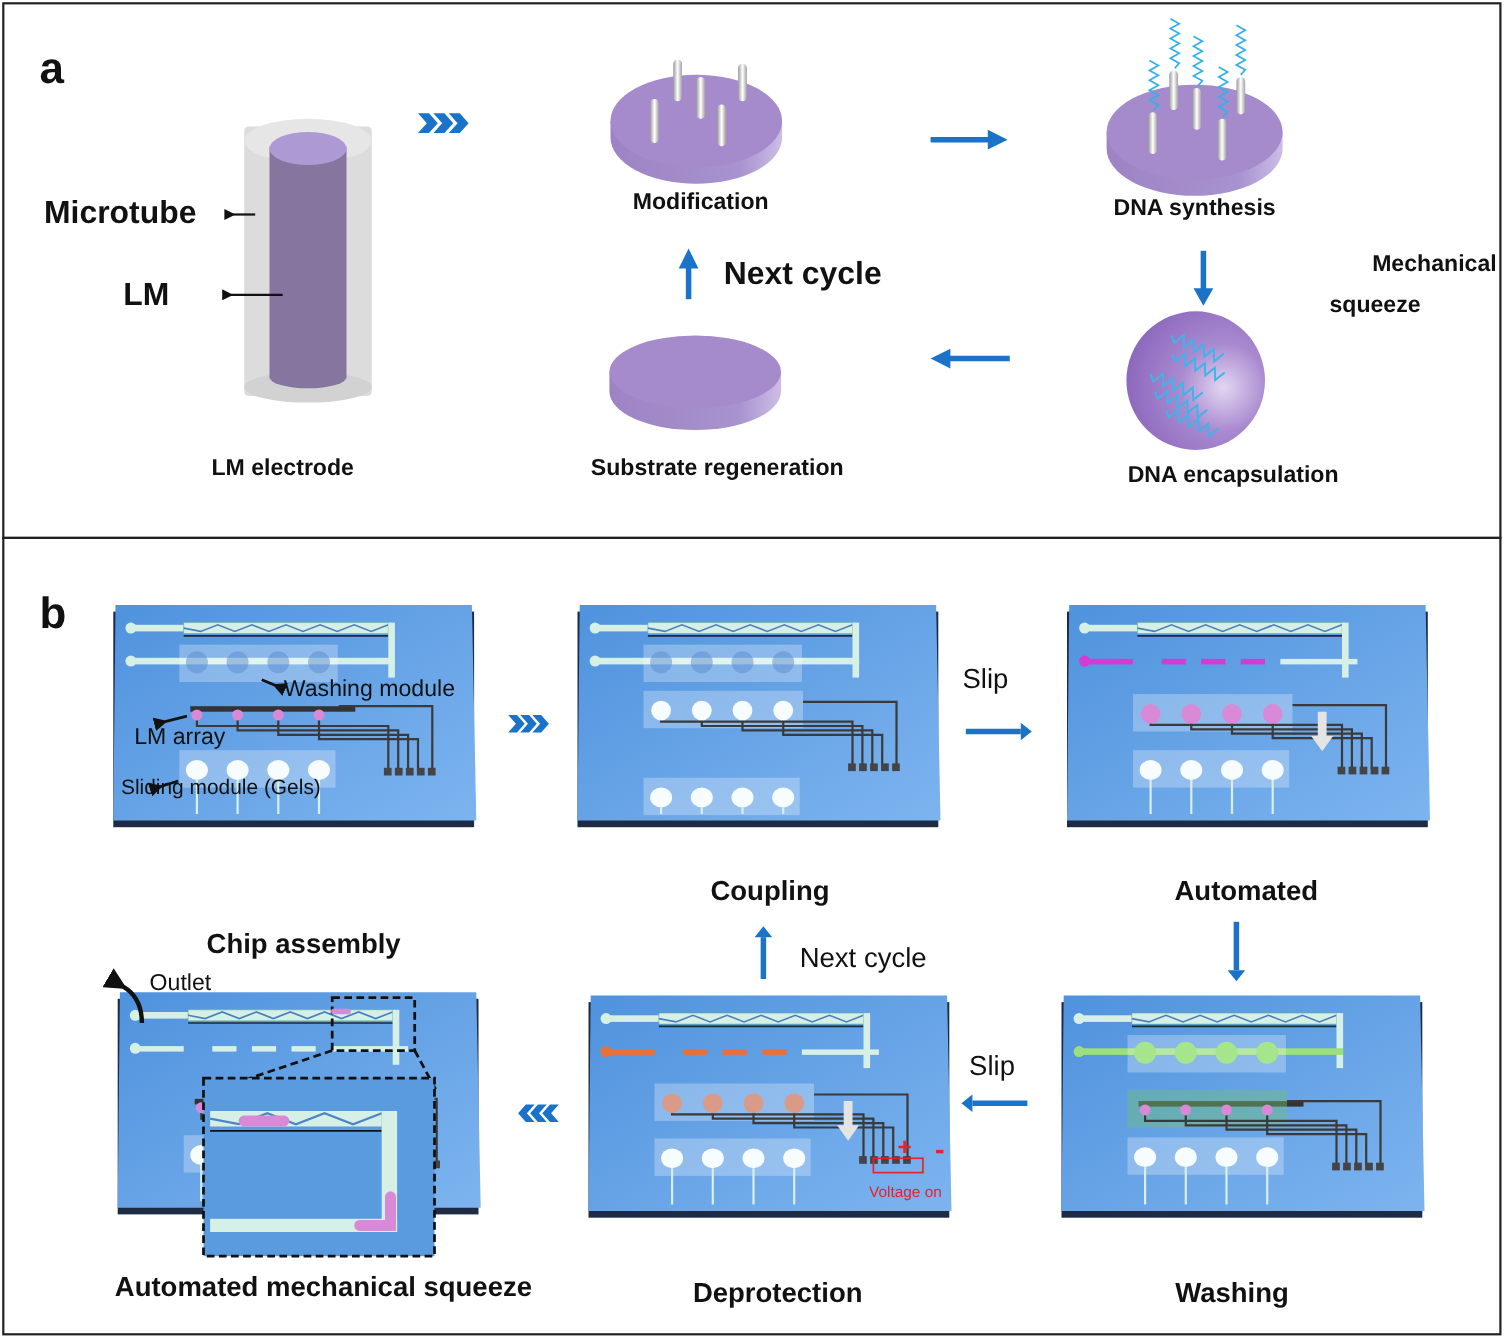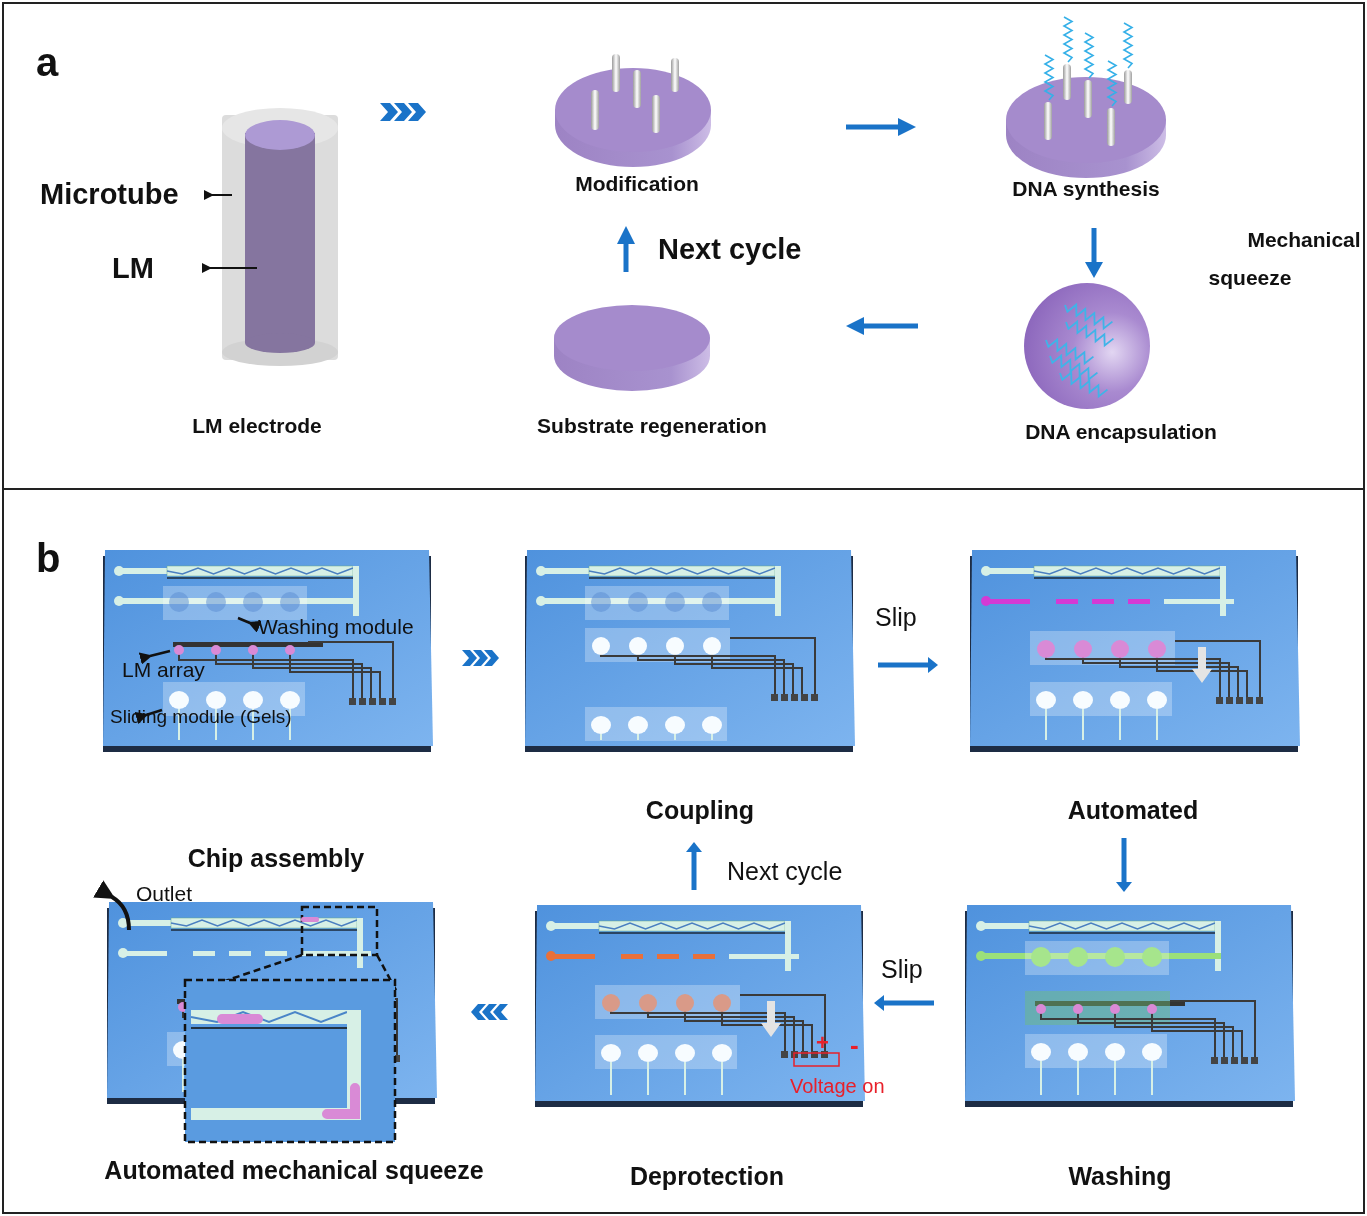--- a/index.html
+++ b/index.html
@@ -457,15 +457,15 @@
 <div class="lbl lbl-b" style="left:707px; top:1162px;">Deprotection</div>
 <div class="lbl lbl-b" style="left:294px; top:1156px;">Automated mechanical squeeze</div>
 
 <div class="note" style="left:258px; top:615px; font-size:21px;">Washing module</div>
 <div class="note" style="left:122px; top:658px; font-size:21px;">LM array</div>
 <div class="note" style="left:110px; top:706px; font-size:19px;">Sliding module (Gels)</div>
 <div class="note" style="left:875px; top:603px; font-size:25px;">Slip</div>
 <div class="note" style="left:881px; top:955px; font-size:25px;">Slip</div>
 <div class="note" style="left:727px; top:857px; font-size:25px;">Next cycle</div>
 <div class="note" style="left:136px; top:882px; font-size:21px;">Outlet</div>
-<div class="note" style="left:790px; top:1075px; font-size:20px; color:#e8202a;">Voltage on</div>
+<div class="note" style="left:790px; top:1075px; font-size:14px; color:#e8202a;">Voltage on</div>
 <div class="note" style="left:816px; top:1030px; font-size:22px; color:#e8202a; font-weight:bold;">+</div>
 <div class="note" style="left:850px; top:1030px; font-size:26px; color:#e8202a; font-weight:bold;">-</div>
 
 </body></html>

